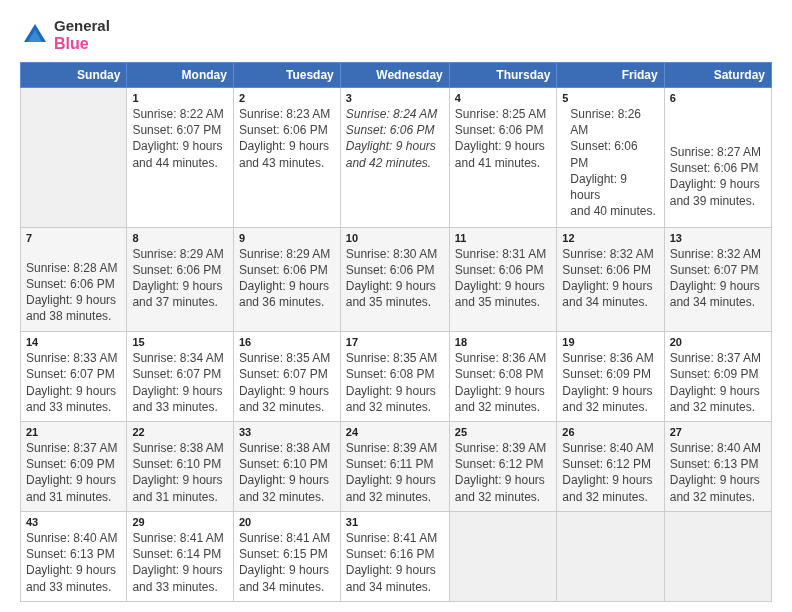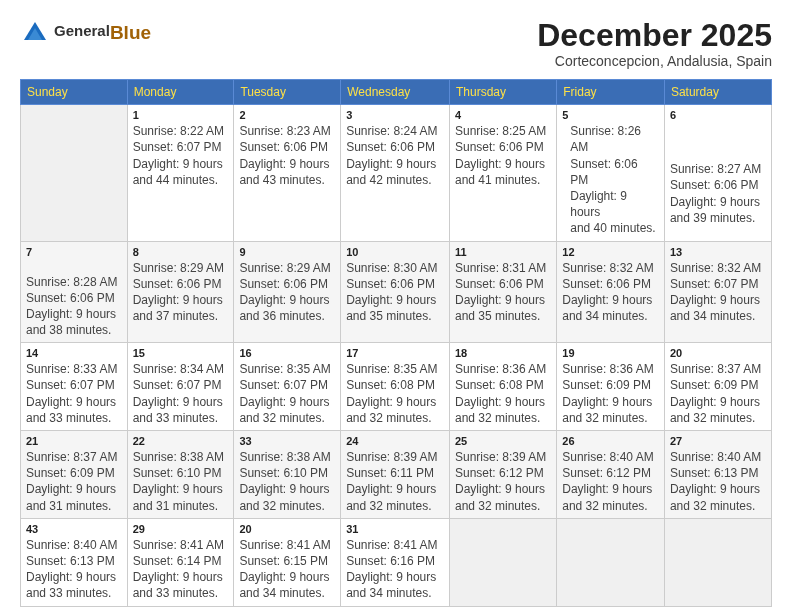--- a/index.html
+++ b/index.html
@@ -22,32 +22,32 @@
       justify-content: space-between;
       align-items: flex-start;
       margin-bottom: 10px;
     }
     .logo {
       display: flex;
       align-items: center;
     }
     .logo-text {
       display: flex;
-      flex-direction: row;
+      flex-direction: column;
       line-height: 1.1;
     }
     .logo-general {
       font-size: 15px;
       font-weight: bold;
       color: #333;
     }
     .logo-blue {
-      font-size: 19px;
-      font-weight: bold;
-      color: #a16207;
+      font-size: 16px;
+      font-weight: bold;
+      color: #ec4899;
     }
     .logo-icon {
       width: 30px;
       height: 30px;
       margin-right: 4px;
     }
     .title-block {
       text-align: right;
     }
     .main-title {
@@ -60,25 +60,25 @@
       font-size: 14px;
       color: #444;
     }
     .calendar {
       width: 100%;
       border-collapse: collapse;
       flex: 1;
     }
     .calendar thead tr th {
       background: #3a6db5;
-      color: #fde047;
+      color: #ffffff;
       font-size: 12px;
-      font-weight: normal;
+      font-weight: bold;
       padding: 5px 6px;
-      text-align: left;
+      text-align: right;
       border: 1px solid #5a8ad5;
     }
     .calendar tbody tr td {
       border: 1px solid #ccc;
       vertical-align: top;
       padding: 4px 5px;
       font-size: 9.5px;
       color: #333;
       width: 113px;
       height: 80px;
@@ -116,24 +116,20 @@
     <div class="logo">
       <svg class="logo-icon" viewBox="0 0 30 30">
         <polygon points="15,4 26,22 4,22" fill="#1a6bbf"></polygon>
         <polygon points="15,10 22,22 8,22" fill="#3a8ad4"></polygon>
       </svg>
       <div class="logo-text">
         <span class="logo-general">General</span>
         <span class="logo-blue">Blue</span>
       </div>
     </div>
-    <div class="title-block">
-      <div class="main-title">December 2025</div>
-      <div class="subtitle">Corteconcepcion, Andalusia, Spain</div>
-    </div>
   </div>
 
   <table class="calendar">
     <thead>
       <tr>
       <th>Sunday</th>
           <th>Monday</th>
           <th>Tuesday</th>
           <th>Wednesday</th>
           <th>Thursday</th>
@@ -153,21 +149,21 @@
           </td>
           <td>
             <span class="day-number">2</span>
             <div class="day-info" style="white-space: pre-line;">Sunrise: 8:23 AM
 Sunset: 6:06 PM
 Daylight: 9 hours
 and 43 minutes.</div>
           </td>
           <td>
             <span class="day-number">3</span>
-            <div class="day-info" style="white-space: pre-line;">Sunrise: 8:24 AM
+            <div class="day-info" style="white-space: pre-line; font-style: italic;">Sunrise: 8:24 AM
 Sunset: 6:06 PM
 Daylight: 9 hours
 and 42 minutes.</div>
           </td>
           <td>
             <span class="day-number">4</span>
             <div class="day-info" style="white-space: pre-line;">Sunrise: 8:25 AM
 Sunset: 6:06 PM
 Daylight: 9 hours
 and 41 minutes.</div>

